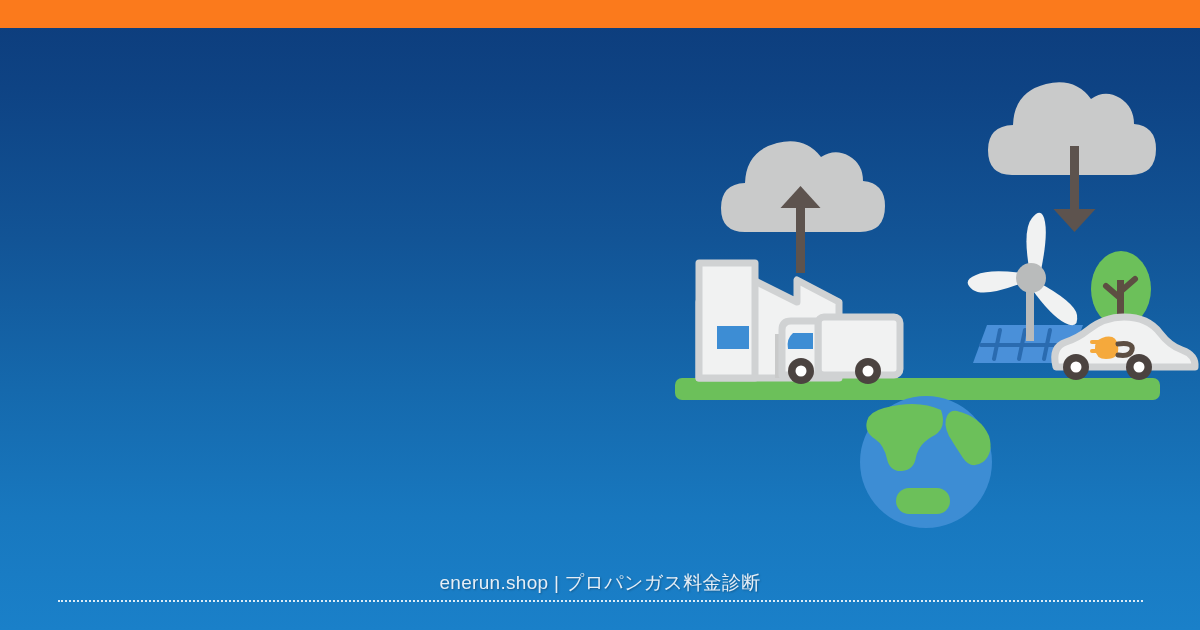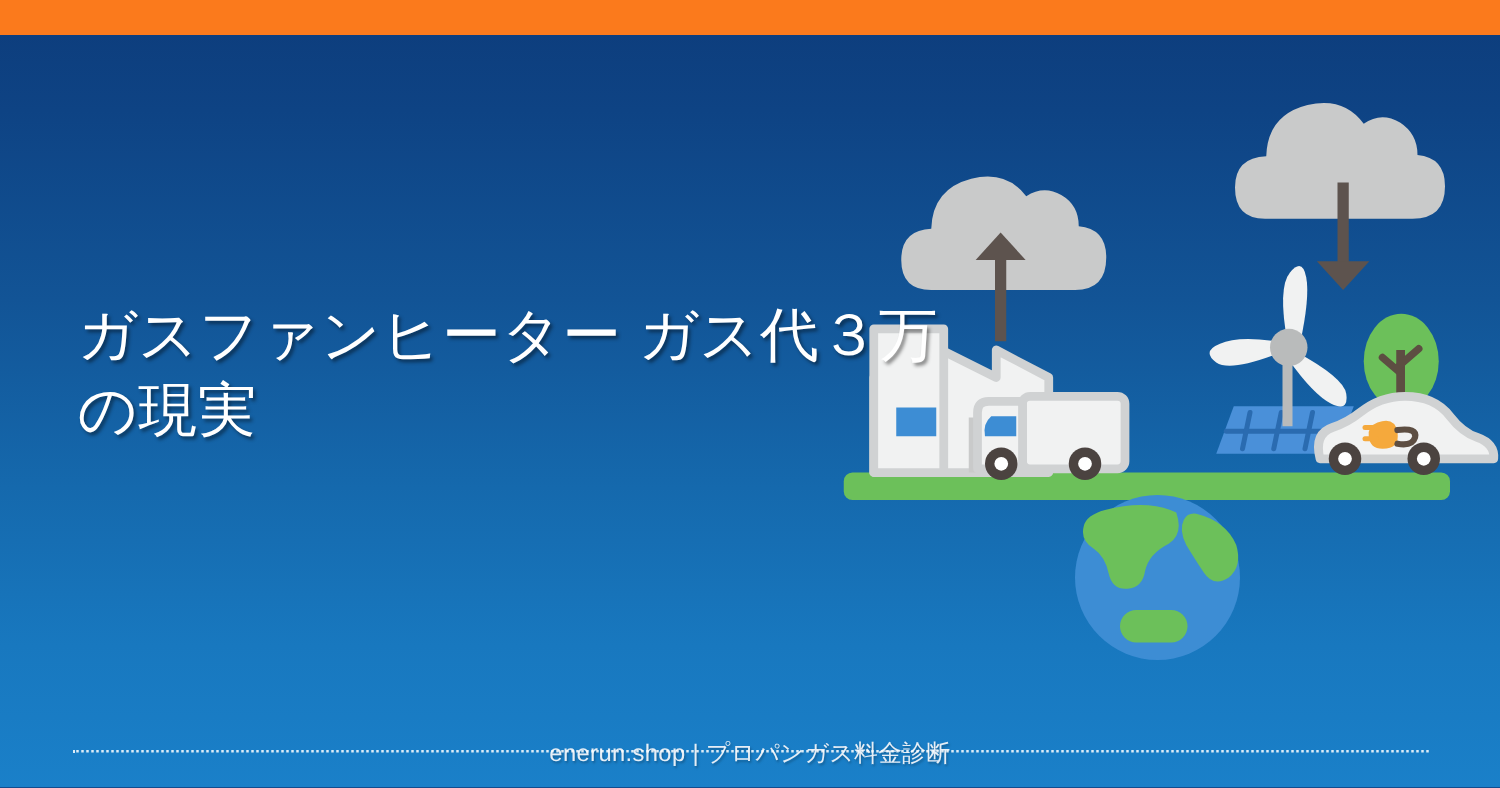--- a/index.html
+++ b/index.html
@@ -20,21 +20,21 @@
   .title{
     position:absolute;left:62px;top:238px;width:700px;
     color:#ffffff;
     font-size:47px;line-height:60px;font-weight:400;
     letter-spacing:0.5px;
     text-shadow:2px 2px 3px rgba(0,0,0,.45);
     white-space:pre-wrap;
   }
   
   .footer-text{
-    position:absolute;left:0;top:592px;width:1200px;
+    position:absolute;left:0;top:571px;width:1200px;
     text-align:center;color:#e6eef6;
     font-size:19px;line-height:24px;letter-spacing:.3px;
     text-shadow:1px 1px 2px rgba(0,0,0,.28);
   }
   .footer-rule{
     position:absolute;left:58px;top:600px;width:1085px;height:0;
     border-top:2px dotted rgba(255,255,255,.85);
   }
   
   .art{position:absolute;left:0;top:0;width:1200px;height:630px;}
@@ -124,18 +124,17 @@
             <line x1="1092" y1="342" x2="1101" y2="342"></line>
             <line x1="1092" y1="351" x2="1101" y2="351"></line>
           </g>
           <path fill="none" stroke="#5d4e42" stroke-width="5" stroke-linecap="round" d="M1118 344 q16 -2 14 6 q-2 7 -14 5"></path>
         </g>
       </g>
 
     </svg>
   </div>
 
-  <div class="title">ガスファンヒーター ガス代３万の現実</div>
 
   <div class="footer-text">enerun.shop | プロパンガス料金診断</div>
   <div class="footer-rule"></div>
 
 </div>
 
 </body></html>

